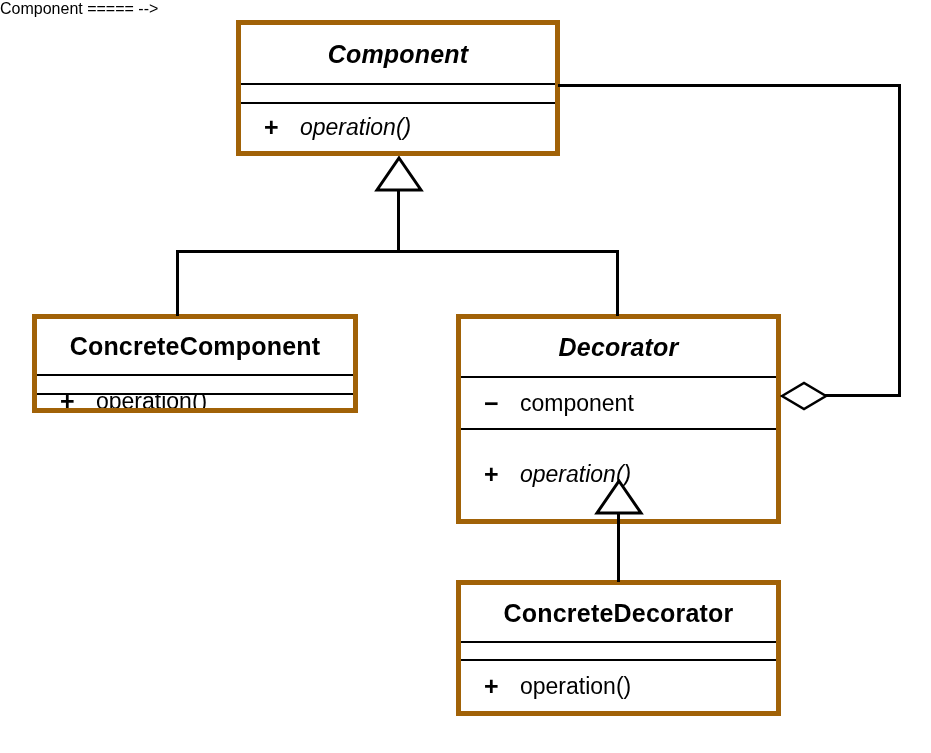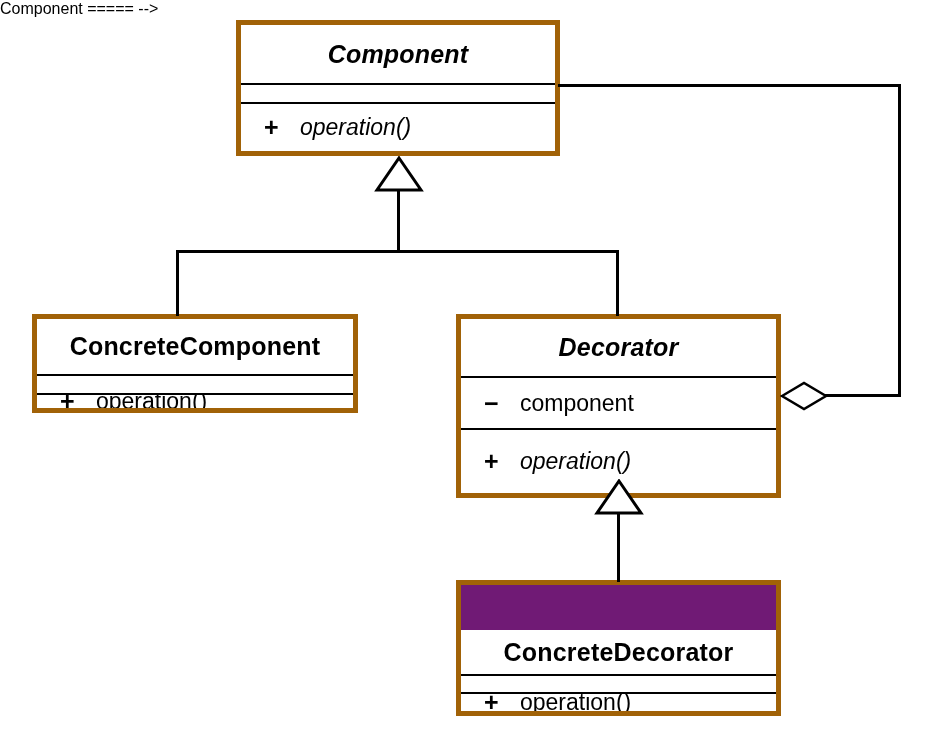--- a/index.html
+++ b/index.html
@@ -105,35 +105,35 @@
   <div class="uml-class" id="box-concrete-component" style="left:24px; top:314px; width:326px; height:99px;margin-left:8px;">
     <div class="compartment class-name" style="height:55px;">ConcreteComponent</div>
     <div class="compartment divided empty-compartment" style="height:19px;"></div>
     <div class="compartment divided member" style="flex:1;">
       <span class="vis">+</span>
       <span class="member-label">operation()</span>
     </div>
   </div>
 
   
-  <div class="uml-class" id="box-decorator" style="left:456px; top:314px; width:325px; height:184px;">
+  <div class="uml-class" id="box-decorator" style="left:456px; top:314px; width:325px; height:210px;">
     <div class="compartment class-name abstract" style="height:57px;">Decorator</div>
     <div class="compartment divided member" style="height:52px;">
       <span class="vis">−</span>
       <span class="member-label">component</span>
     </div>
     <div class="compartment divided member italic" style="flex:1;">
       <span class="vis">+</span>
       <span class="member-label">operation()</span>
     </div>
   </div>
 
   
   <div class="uml-class" id="box-concrete-decorator" style="left:456px; top:580px; width:325px; height:136px;">
-    <div class="compartment class-name" style="height:44px;margin-top:45px;">ConcreteDecorator</div>
+    <div class="compartment class-name" style="height:56px;">ConcreteDecorator</div>
     <div class="compartment divided empty-compartment" style="height:18px;"></div>
     <div class="compartment divided member" style="flex:1;">
       <span class="vis">+</span>
       <span class="member-label">operation()</span>
     </div>
   </div>
 
   
   
   <div class="gen-triangle" style="left:374px; top:156px; width:50px; height:36px;">

